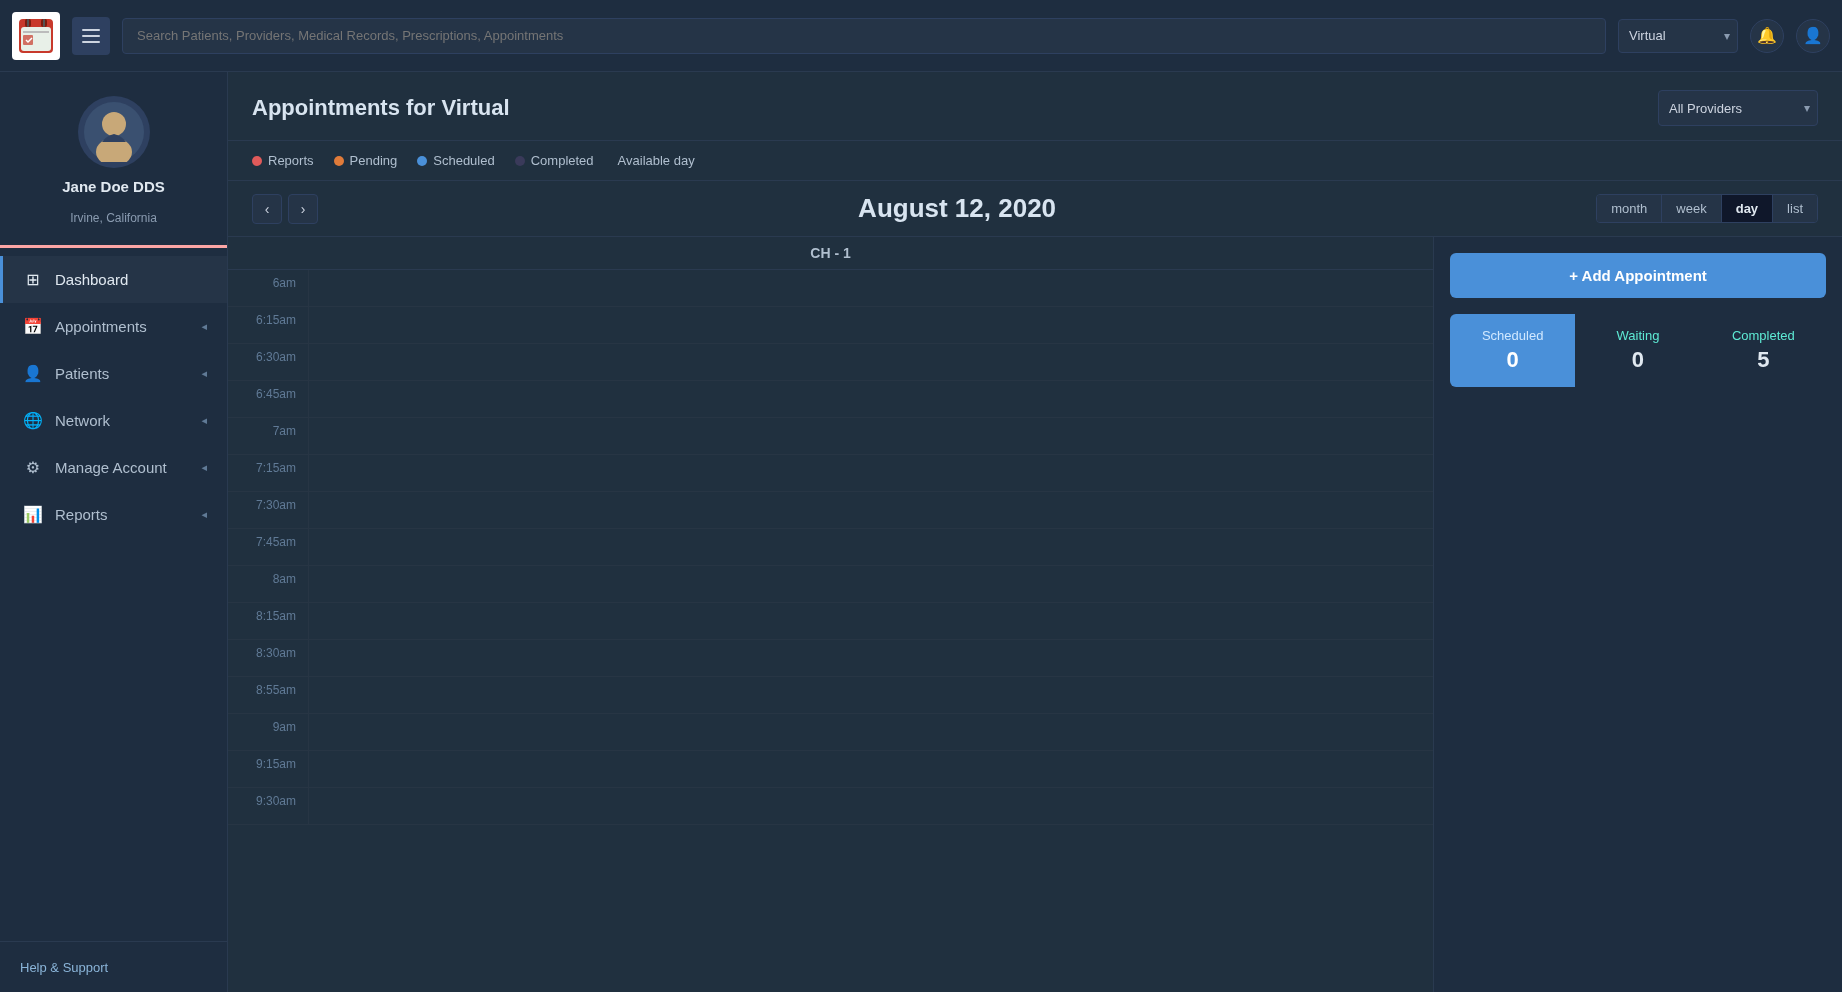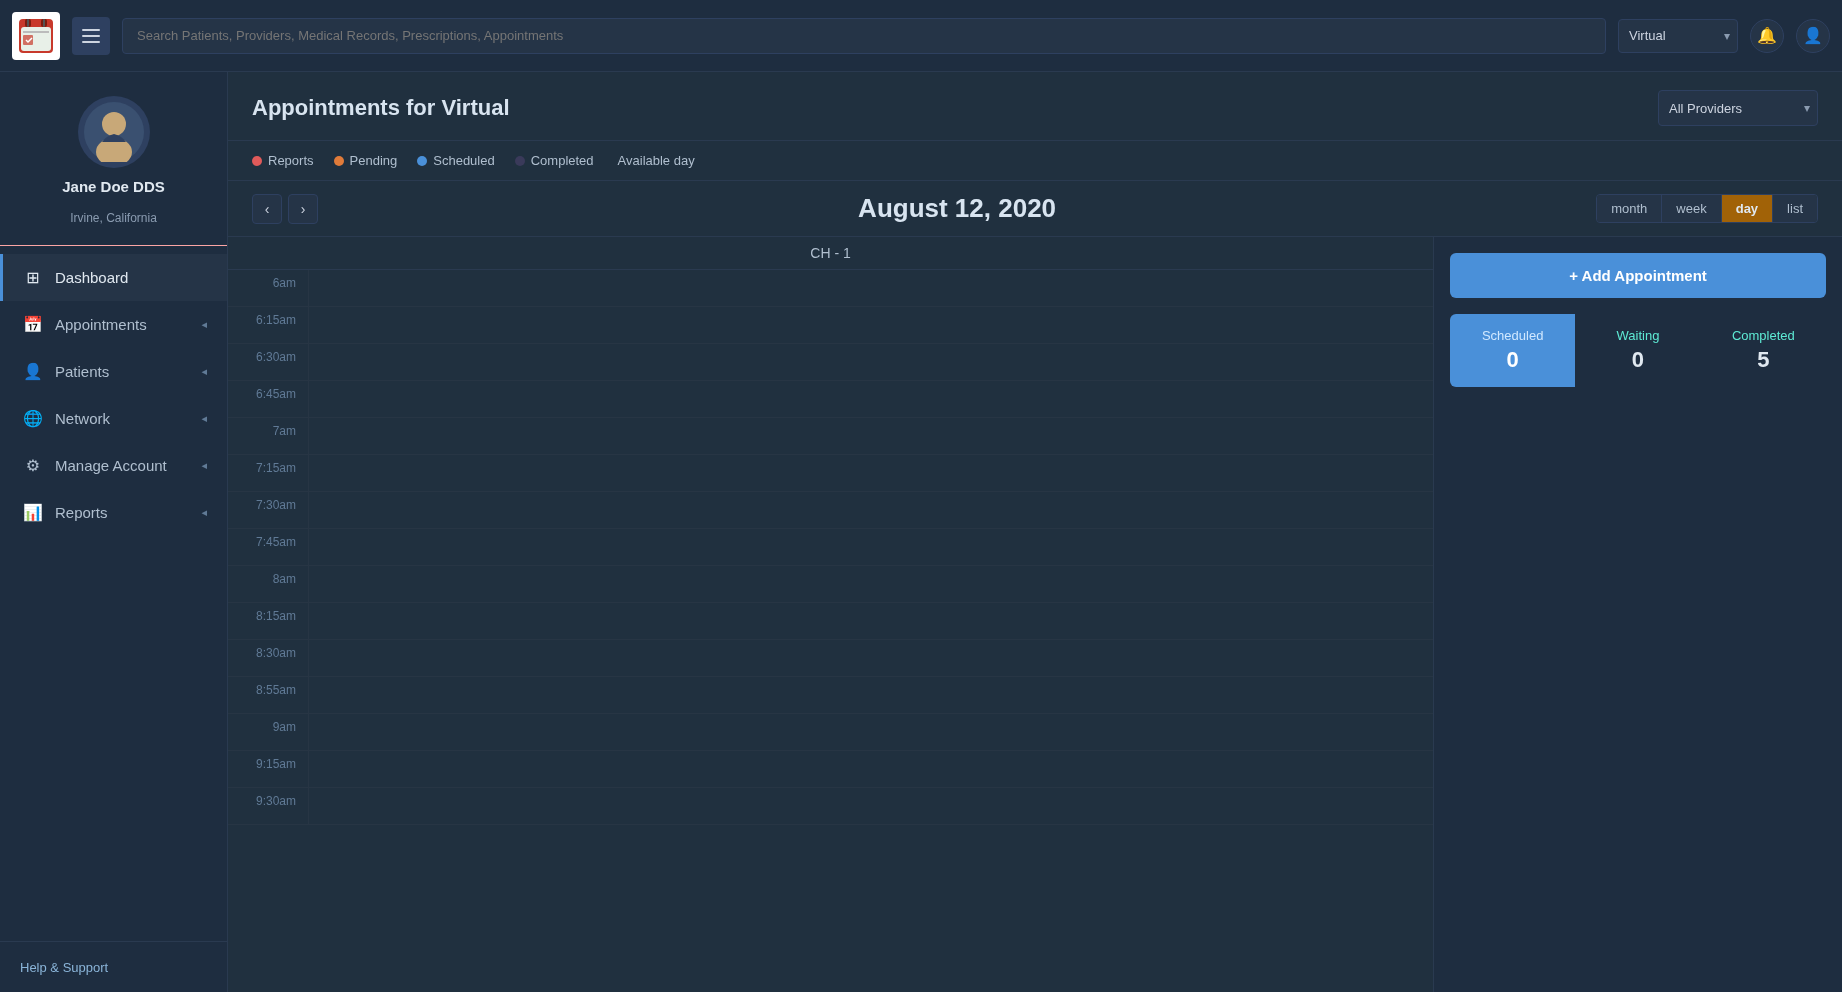--- a/index.html
+++ b/index.html
@@ -81,21 +81,21 @@
       background: #1e2d40;
       display: flex;
       flex-direction: column;
       padding: 0;
       flex-shrink: 0;
       border-right: 1px solid #2a3a50;
     }
     .sidebar-profile {
       display: flex; flex-direction: column; align-items: center;
       padding: 24px 16px 20px;
-      border-bottom: 1px solid #fca5a5;
+      border-bottom: 3px solid #fca5a5;
       justify-content: center;
     }
     .avatar {
       width: 72px; height: 72px;
       border-radius: 50%;
       background: #2e4060;
       overflow: hidden;
       display: flex; align-items: center; justify-content: center;
       margin-bottom: 10px;
     }
@@ -194,41 +194,41 @@
     .view-btn {
       padding: 6px 14px;
       background: #253447;
       border: none;
       border-right: 1px solid #2e4060;
       color: #b0bfcf;
       font-size: 13px;
       cursor: pointer;
     }
     .view-btn:last-child { border-right: none; }
-    .view-btn.active { background: #a16207; color: #e0e8f0; font-weight: 600; }
+    .view-btn.active { background: #0f172a; color: #e0e8f0; font-weight: 600; }
 
     
     .body-area {
       display: flex;
       flex: 1;
       overflow: hidden;
     }
 
     
     .schedule-area {
       flex: 1;
       display: flex;
       flex-direction: column;
       overflow: hidden;
     }
     .schedule-resource-header {
       padding: 8px 24px;
       font-size: 14px;
       color: #b0bfcf;
-      font-weight: 400;
+      font-weight: 700;
       border-bottom: 1px solid #2a3a50;
       flex-shrink: 0;
       text-align: center;
     }
     .schedule-scroll {
       flex: 1;
       overflow-y: auto;
       position: relative;
     }
     .schedule-scroll::-webkit-scrollbar { width: 8px; }

